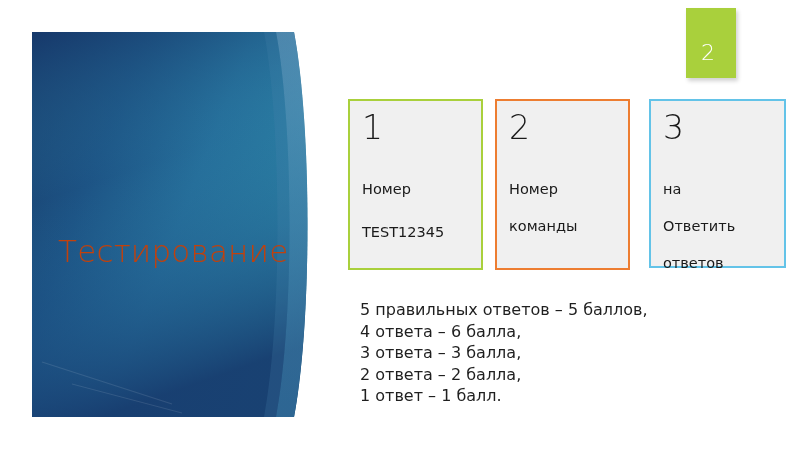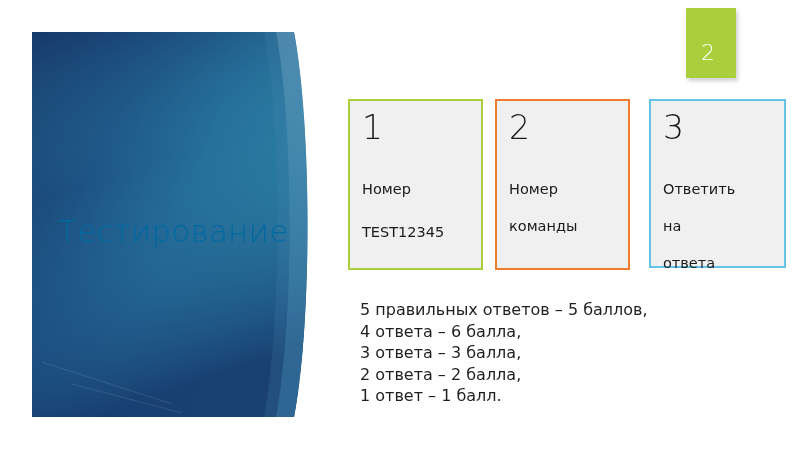--- a/index.html
+++ b/index.html
@@ -35,23 +35,23 @@
   #title-panel svg {
     position: absolute;
     left: 0; top: 0;
     width: 290px;
     height: 385px;
     display: block;
   }
   #title-text {
     position: absolute;
     left: 26px;
-    top: 180px;
+    top: 200px;
     width: 250px;
-    color: #0369a1;
+    color: #c2410c;
     font-family: "DejaVu Sans", sans-serif;
     font-weight: 300;
     font-size: 31px;
     letter-spacing: 0.2px;
     line-height: 38px;
     white-space: nowrap;
   }
 
   
   #slide-badge {
@@ -195,23 +195,23 @@
     <div class="step-num">2</div>
     <div class="step-lines">
       <div class="step-line">Номер</div>
       <div class="step-line">команды</div>
     </div>
   </div>
 
   <div class="step-box" id="step-box-3">
     <div class="step-num">3</div>
     <div class="step-lines">
+      <div class="step-line">на</div>
       <div class="step-line">Ответить</div>
-      <div class="step-line">на</div>
-      <div class="step-line">ответа</div>
+      <div class="step-line">ответов</div>
     </div>
   </div>
 
   <div id="scoring">
     <div class="score-line">5 правильных ответов – 5 баллов,</div>
     <div class="score-line">4 ответа – 6 балла,</div>
     <div class="score-line">3 ответа – 3 балла,</div>
     <div class="score-line">2 ответа – 2 балла,</div>
     <div class="score-line">1 ответ – 1 балл.</div>
   </div>

